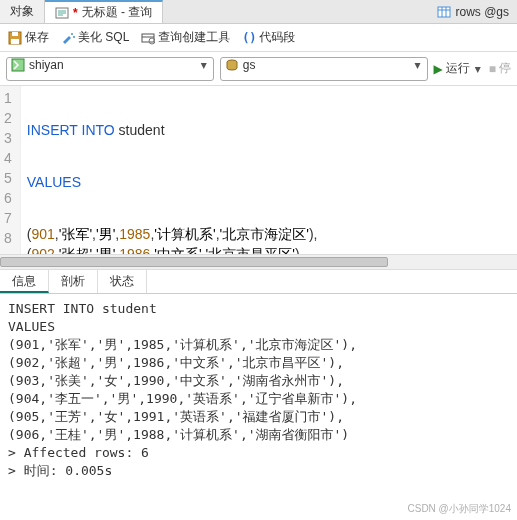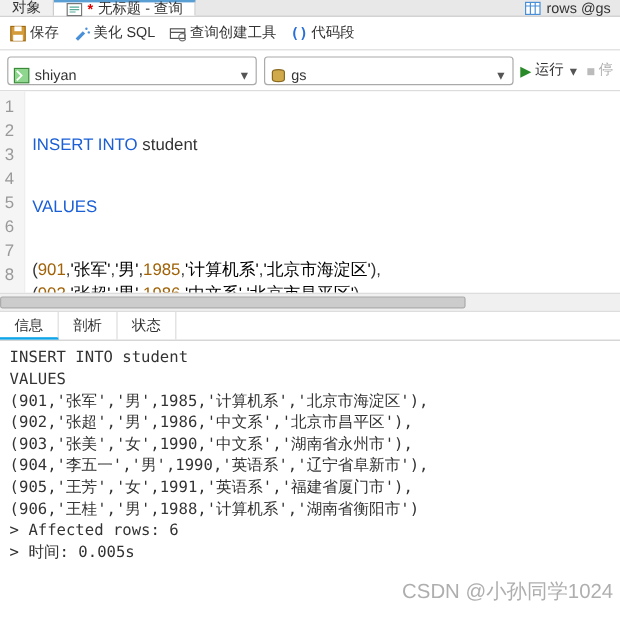--- a/index.html
+++ b/index.html
@@ -1,47 +1,47 @@
 <!DOCTYPE html>
 <html><head>
 <meta charset="utf-8">
 <style>
 *{margin:0;padding:0;box-sizing:border-box;font-family:"Microsoft YaHei",Arial,sans-serif}
 body{background:#fff;font-size:12px;color:#333;width:517px;height:520px;overflow:hidden;display:flex;flex-direction:column}
-.tabs-row{display:flex;align-items:center;border-bottom:1px solid #ccc;background:#e8e8e8;height:14px}
+.tabs-row{display:flex;align-items:center;border-bottom:1px solid #ccc;background:#e8e8e8;height:24px}
 .tab{display:flex;align-items:center;gap:4px;padding:3px 10px;background:#f0f0f0;border-right:1px solid #ccc;height:100%}
 .tab.active{background:#fff;border-top:2px solid #5a9fd4}
 .tab .dot{color:#d00;font-weight:bold}
 .tab-right{margin-left:auto;padding:3px 8px;display:flex;align-items:center;gap:4px}
 .toolbar{display:flex;align-items:center;gap:12px;padding:4px 8px;border-bottom:1px solid #ddd;height:28px}
 .tool{display:flex;align-items:center;gap:3px;color:#333;cursor:pointer}
 .icon{display:inline-flex;width:14px;height:14px;align-items:center;justify-content:center}
 .combos{display:flex;align-items:center;gap:6px;padding:5px 6px;border-bottom:1px solid #ddd;height:34px}
-.combo{display:flex;align-items:flex-end;border:1px solid #aaa;border-radius:3px;height:24px;flex:1;padding:0 4px;background:#fff}
+.combo{display:flex;align-items:flex-start;border:1px solid #aaa;border-radius:3px;height:24px;flex:1;padding:0 4px;background:#fff}
 .combo span.val{flex:1;padding-left:4px}
 .chev{color:#555;padding:0 2px}
 .run{display:flex;align-items:center;gap:3px;color:#333}
 .play{color:#2a8a2a}
 .stop-label{color:#aaa}
 .editor{flex:0 0 auto;display:flex;font-family:Consolas,monospace;font-size:14px;height:168px;overflow:hidden}
 .gutter{background:#f5f5f5;color:#999;text-align:right;padding:2px 8px 2px 4px;user-select:none;border-right:1px solid #eee}
 .gutter div{height:20px;line-height:20px}
 .code{padding:2px 6px;white-space:pre}
 .code div{height:20px;line-height:20px}
 .kw{color:#1a5fd6}
 .num{color:#a16207}
 .str{color:#000000}
 .ident{color:#333}
 .hscroll{height:16px;background:#f0f0f0;border-top:1px solid #ddd;border-bottom:1px solid #ddd;position:relative}
 .hscroll .thumb{position:absolute;left:0;top:2px;width:75%;height:10px;background:#ccc;border:1px solid #aaa;border-radius:2px}
 .res-tabs{display:flex;border-bottom:1px solid #ccc;height:24px}
 .res-tab{padding:3px 12px;border-right:1px solid #ddd;color:#333}
-.res-tab.active{border-bottom:2px solid #0ea5e9;font-weight:500}
+.res-tab.active{border-bottom:2px solid #0f766e;font-weight:500}
 .output{flex:1;font-family:Consolas,"Microsoft YaHei",monospace;font-size:13px;padding:6px 8px;color:#333;white-space:pre;overflow:hidden;line-height:18px}
-.watermark{position:fixed;right:6px;bottom:16px;color:rgba(120,120,120,.6);font-size:17px}
+.watermark{position:fixed;right:6px;bottom:4px;color:rgba(120,120,120,.6);font-size:10px}
 svg{display:block}
 </style>
 </head>
 <body>
 
 <div class="tabs-row">
   <div class="tab">
     <span>对象</span>
   </div>
   <div class="tab active">

